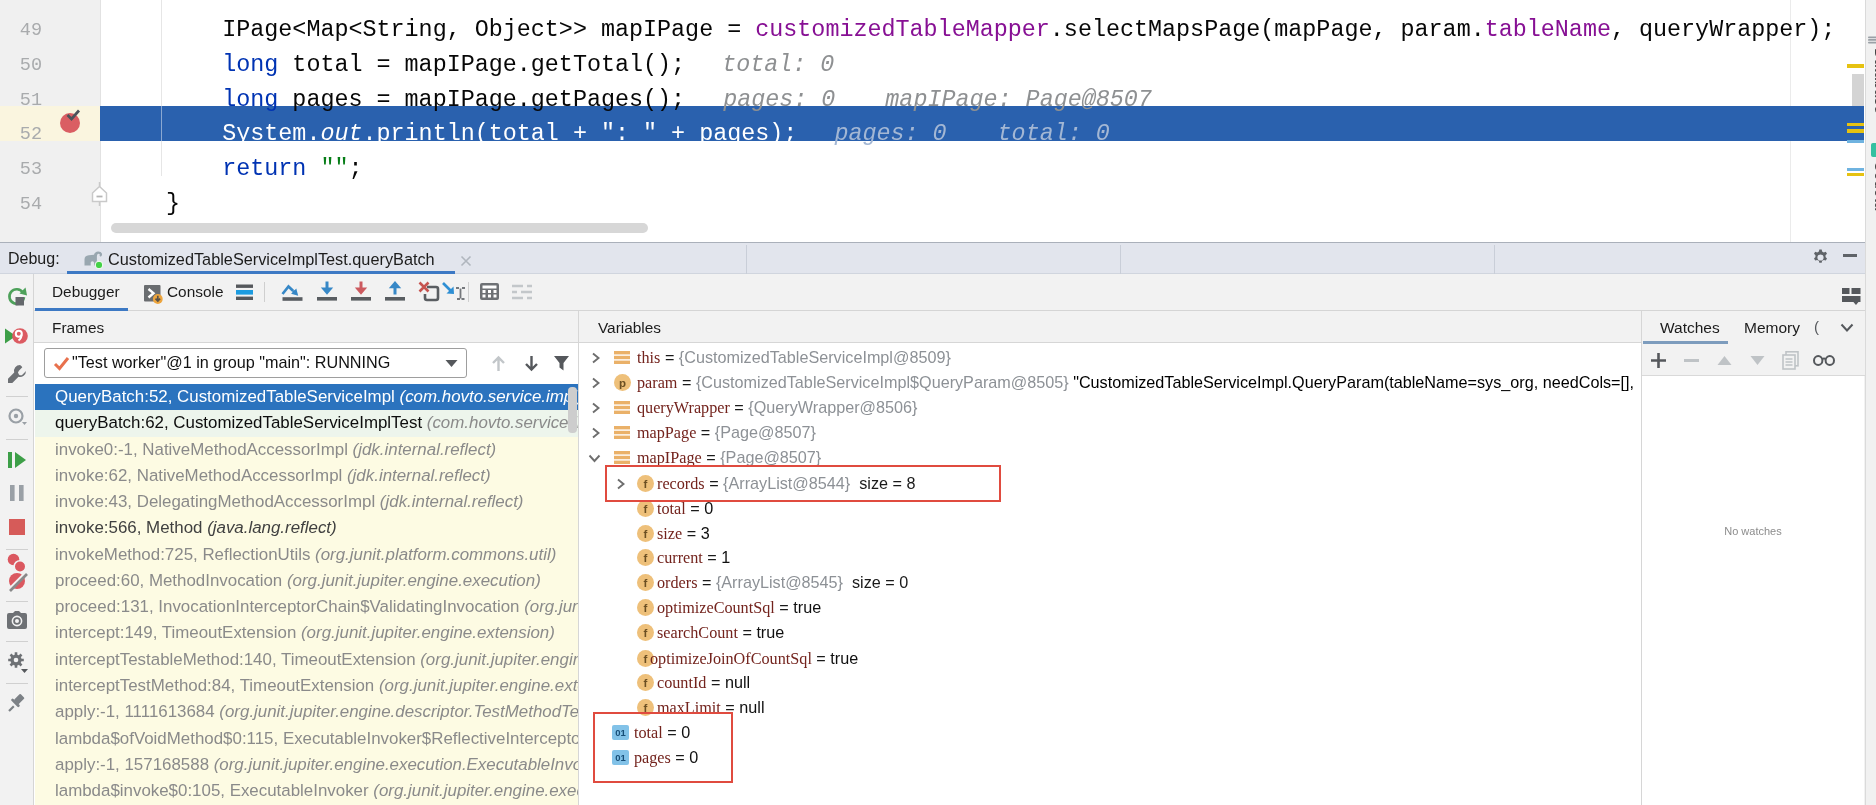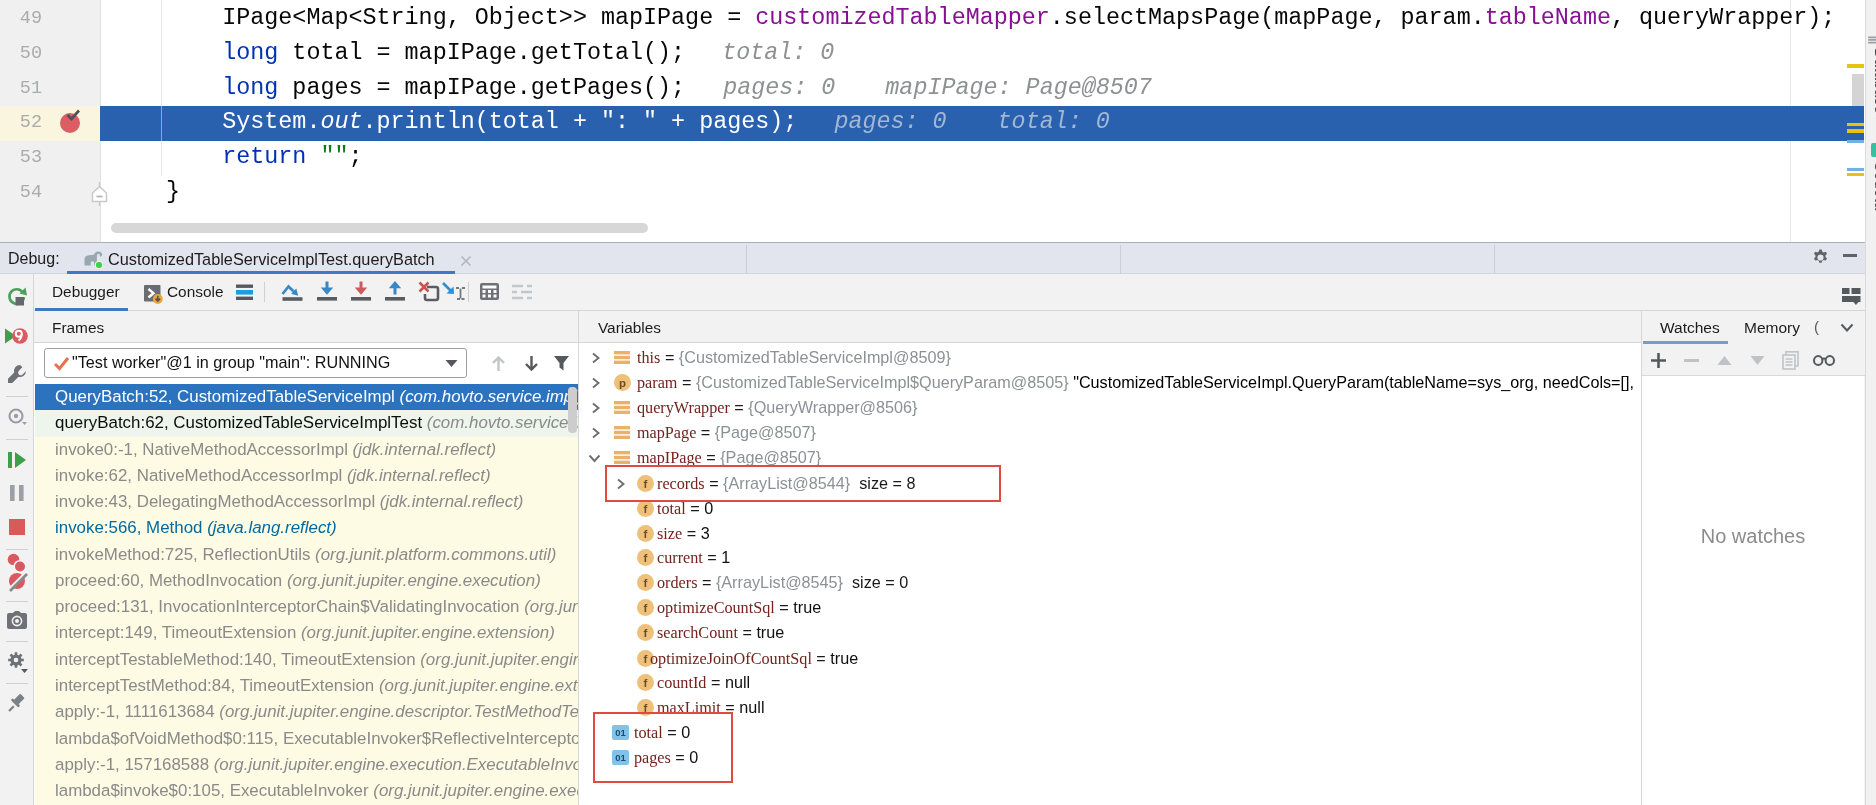--- a/index.html
+++ b/index.html
@@ -3,21 +3,21 @@
 <meta charset="utf-8">
 <style>
 * { margin:0; padding:0; box-sizing:border-box; }
 html,body { width:1876px; height:805px; overflow:hidden; }
 #root { position:absolute; top:0; left:0; width:1876px; height:805px;
   font-family:"Liberation Sans", sans-serif; background:#fff; }
 .abs { position:absolute; }
 
 #editor { position:absolute; top:0; left:0; width:1865px; height:242px; background:#fff; }
 .codeline { position:absolute; left:0; width:1865px; height:35px;
-  font-family:"Liberation Mono", monospace; font-size:23.38px; line-height:35px; white-space:pre; }
+  font-family:"Liberation Mono", monospace; font-size:23.38px; line-height:35px; white-space:pre;margin-top:12px; }
 .lnum { position:absolute; left:0; width:42px; text-align:right; color:#a9abad;
   font-family:"Liberation Mono", monospace; font-size:18.5px; line-height:35px; }
 .code { position:absolute; left:110px;text-align:right; }
 .kw { color:#0033b3; }
 .fld { color:#871094; }
 .str { color:#067d17; }
 .hint { color:#8e9092; font-style:italic; }
 .hintsel { color:#a3b7d4; font-style:italic; }
 #gutborder { position:absolute; left:100px; top:0; width:1px; height:242px; background:#e2e2e2; }
 #indentguide { position:absolute; left:161px; top:0px; width:1px; height:176px; background:#e6e6e6; }
@@ -283,21 +283,21 @@
   </div>
   <div id="split1"></div>
   <div id="split2" style="position:absolute;left:1641px;top:311px;width:1px;height:494px;background:#d6d6d6"></div>
   <div id="frames" style="overflow:hidden">
     <div class="abs" style="left:0;top:93.5px;width:543px;height:369px;background:#fdfbe3"></div>
     <div class="frow" style="top:41px;background:#2b73be;color:#fff">QueryBatch:52, CustomizedTableServiceImpl <span class="pkg">(com.hovto.service.impl)</span></div>
     <div class="frow" style="top:67.3px;background:#edf5ec;color:#0d0d0d">queryBatch:62, CustomizedTableServiceImplTest <span class="pkg" style="color:#8a8a8a">(com.hovto.service.impl)</span></div>
     <div class="frow" style="top:93.5px;color:#8a8a8a">invoke0:-1, NativeMethodAccessorImpl <span class="pkg">(jdk.internal.reflect)</span></div>
     <div class="frow" style="top:119.8px;color:#8a8a8a">invoke:62, NativeMethodAccessorImpl <span class="pkg">(jdk.internal.reflect)</span></div>
     <div class="frow" style="top:146.1px;color:#8a8a8a">invoke:43, DelegatingMethodAccessorImpl <span class="pkg">(jdk.internal.reflect)</span></div>
-    <div class="frow" style="top:172.3px;color:#0369a1">invoke:566, Method <span class="pkg">(java.lang.reflect)</span></div>
+    <div class="frow" style="top:172.3px;color:#404040">invoke:566, Method <span class="pkg">(java.lang.reflect)</span></div>
     <div class="frow" style="top:198.6px;color:#8a8a8a">invokeMethod:725, ReflectionUtils <span class="pkg">(org.junit.platform.commons.util)</span></div>
     <div class="frow" style="top:224.9px;color:#8a8a8a">proceed:60, MethodInvocation <span class="pkg">(org.junit.jupiter.engine.execution)</span></div>
     <div class="frow" style="top:251.1px;color:#8a8a8a">proceed:131, InvocationInterceptorChain$ValidatingInvocation <span class="pkg">(org.junit.jupiter)</span></div>
     <div class="frow" style="top:277.4px;color:#8a8a8a">intercept:149, TimeoutExtension <span class="pkg">(org.junit.jupiter.engine.extension)</span></div>
     <div class="frow" style="top:303.7px;color:#8a8a8a">interceptTestableMethod:140, TimeoutExtension <span class="pkg">(org.junit.jupiter.engine)</span></div>
     <div class="frow" style="top:329.9px;color:#8a8a8a">interceptTestMethod:84, TimeoutExtension <span class="pkg">(org.junit.jupiter.engine.exten)</span></div>
     <div class="frow" style="top:356.2px;color:#8a8a8a">apply:-1, 1111613684 <span class="pkg">(org.junit.jupiter.engine.descriptor.TestMethodTestDes)</span></div>
     <div class="frow" style="top:382.5px;color:#8a8a8a">lambda$ofVoidMethod$0:115, ExecutableInvoker$ReflectiveInterceptorCall</div>
     <div class="frow" style="top:408.7px;color:#8a8a8a">apply:-1, 157168588 <span class="pkg">(org.junit.jupiter.engine.execution.ExecutableInvoker$Re)</span></div>
     <div class="frow" style="top:435px;color:#8a8a8a">lambda$invoke$0:105, ExecutableInvoker <span class="pkg">(org.junit.jupiter.engine.executi)</span></div>
@@ -444,15 +444,15 @@
         <path d="M3.5 8 H10.5 M3.5 11 H10.5 M3.5 14 H10.5" stroke="#bfc3c6" stroke-width="1.4"></path>
       </svg>
     <svg class="abs" style="left:171px;top:44px" width="22" height="11" viewBox="0 0 22 11">
         <g fill="none" stroke="#55585c" stroke-width="2">
           <ellipse cx="5.2" cy="5.5" rx="4.2" ry="4.5"></ellipse>
           <ellipse cx="16.8" cy="5.5" rx="4.2" ry="4.5"></ellipse>
           <path d="M9.4 4 Q11 2.8 12.6 4"></path>
         </g>
       </svg>
     <div class="abs" style="left:0;top:65px;width:222px;height:429px;background:#fff"></div>
-    <div class="abs" style="left:0;top:214px;width:222px;text-align:center;font-size:20px;color:#8c8c8c">No watches</div>
+    <div class="abs" style="left:0;top:214px;width:222px;text-align:center;font-size:11px;color:#8c8c8c">No watches</div>
   </div>
 </div>
 
 </body></html>

